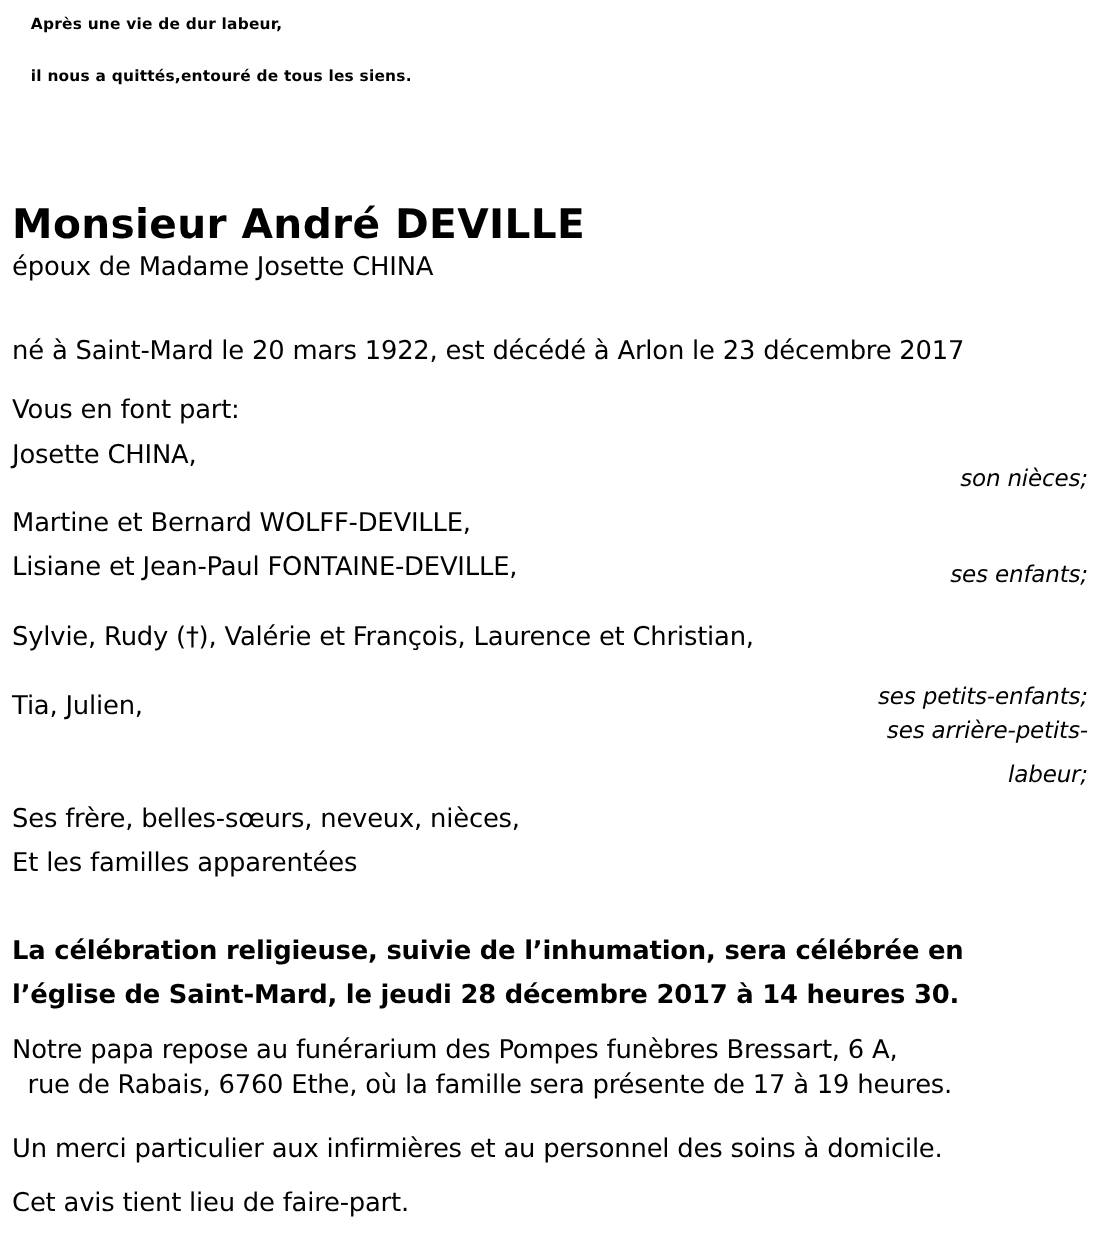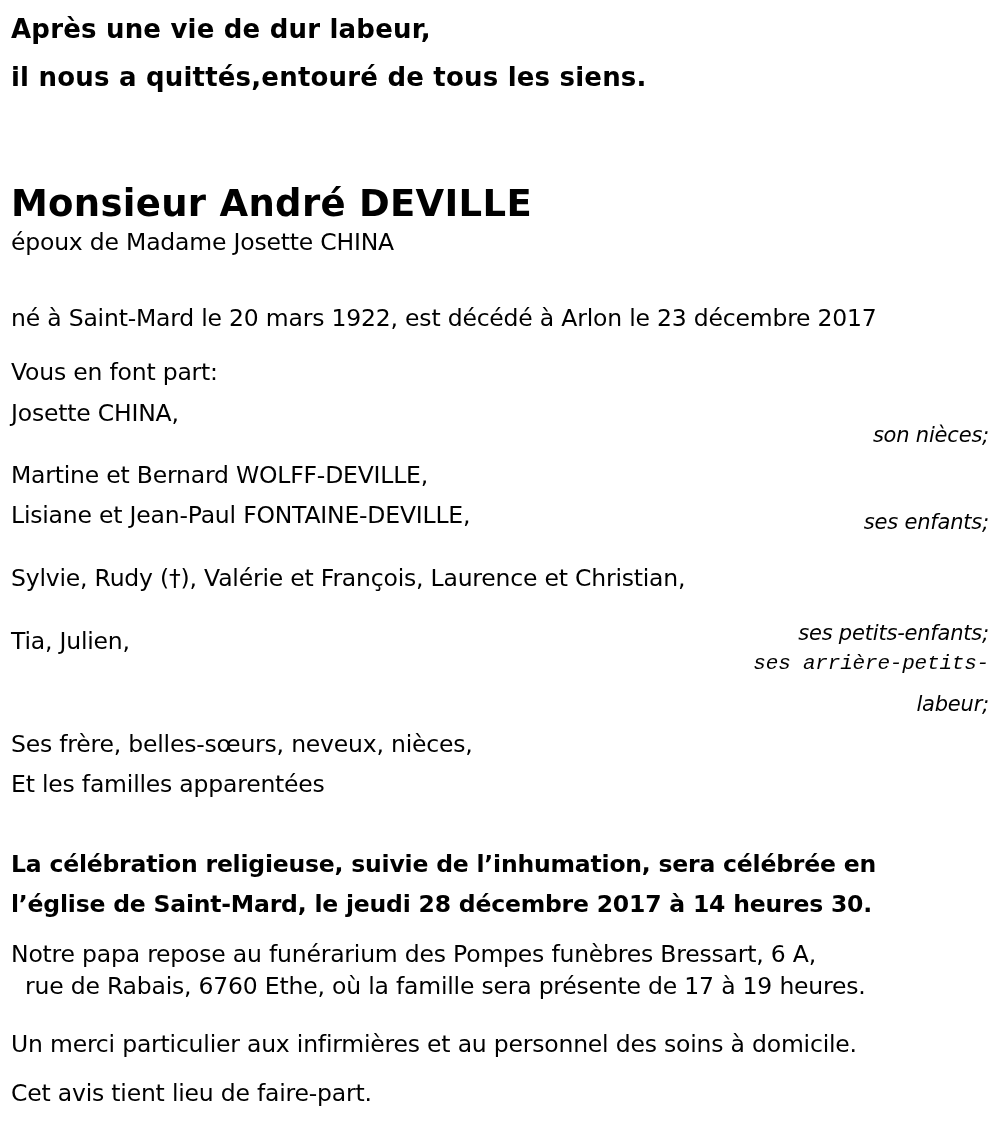--- a/index.html
+++ b/index.html
@@ -1,21 +1,21 @@
 <!DOCTYPE html>
 <html><head>
 <meta charset="utf-8">
 <style>
   html, body { margin: 0; padding: 0; background: #ffffff; }
   body {
     width: 1000px; height: 1128px; position: relative; overflow: hidden;
     color: #000; font-family: "DejaVu Sans", sans-serif;
   }
   .abs { position: absolute; white-space: nowrap; }
-  .intro { left: 11px; font-size: 26px; font-weight: bold; letter-spacing: 0.2px; }
+  .intro { left: 28px; font-size: 14px; font-weight: bold; letter-spacing: 0.2px; }
   .name { left: 11px; top: 134px; font-size: 37px; font-weight: bold; letter-spacing: 0.3px; margin-top: 48px; }
   .body-text { left: 11px; font-size: 23.5px; letter-spacing: -0.2px; }
   .rel { right: 11px; font-size: 21px; font-style: italic; text-align: right; letter-spacing: -0.2px; }
   .bold { font-weight: bold; font-size: 23.5px; letter-spacing: -0.2px; left: 11px; }
 </style>
 </head>
 <body>
 
 <div>
   <div class="abs intro" style="top:14px;">Après une vie de dur labeur,</div>
@@ -31,21 +31,21 @@
   <div class="abs rel" style="top:423px;">son nièces;</div>
 
   <div class="abs body-text" style="top:461px;">Martine et Bernard WOLFF-DEVILLE,</div>
   <div class="abs body-text" style="top:501px;">Lisiane et Jean-Paul FONTAINE-DEVILLE,</div>
   <div class="abs rel" style="top:510px;">ses enfants;</div>
 
   <div class="abs body-text" style="top:564px;">Sylvie, Rudy (†), Valérie et François, Laurence et Christian,</div>
   <div class="abs rel" style="top:589px;margin-top:32px;">ses petits-enfants;</div>
 
   <div class="abs body-text" style="top:627px;">Tia, Julien,</div>
-  <div class="abs rel" style="top:652px;font-family:Liberation Mono, monospace;">ses arrière-petits-</div>
+  <div class="abs rel" style="top:652px;">ses arrière-petits-</div>
   <div class="abs rel" style="top:692px;">labeur;</div>
 
   <div class="abs body-text" style="top:730px;">Ses frère, belles-sœurs, neveux, nièces,</div>
   <div class="abs body-text" style="top:770px;">Et les familles apparentées</div>
 
   <div class="abs bold" style="top:850px;">La célébration religieuse, suivie de l’inhumation, sera célébrée en</div>
   <div class="abs bold" style="top:890px;">l’église de Saint-Mard, le jeudi 28 décembre 2017 à 14 heures 30.</div>
 
   <div class="abs body-text" style="top:940px;">Notre papa repose au funérarium des Pompes funèbres Bressart, 6 A,</div>
   <div class="abs body-text" style="top:972px;margin-left:14px;">rue de Rabais, 6760 Ethe, où la famille sera présente de 17 à 19 heures.</div>

